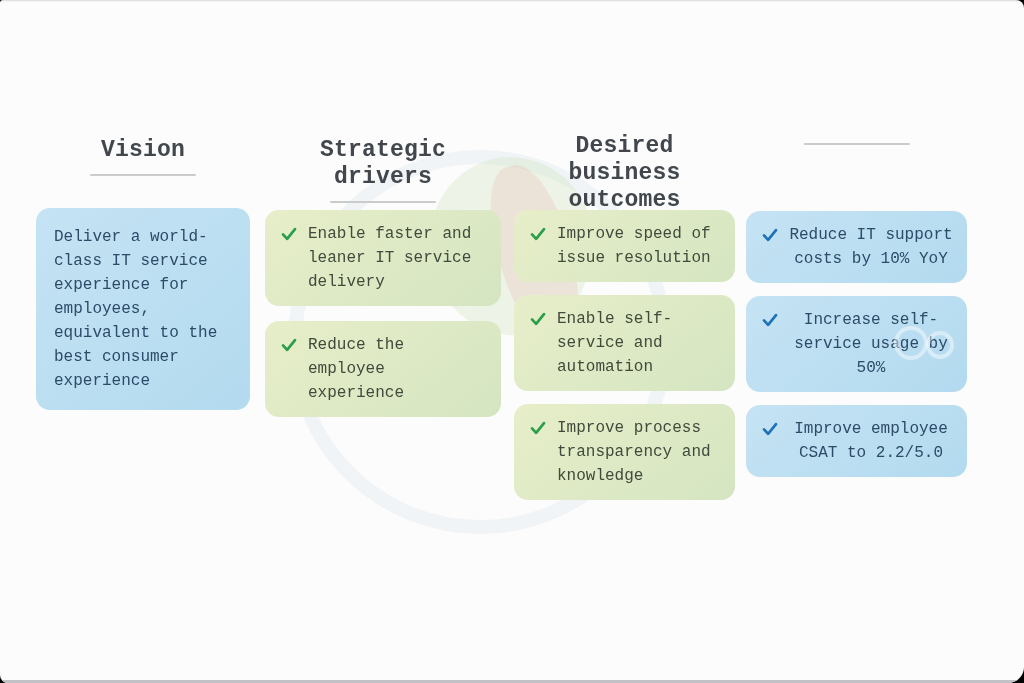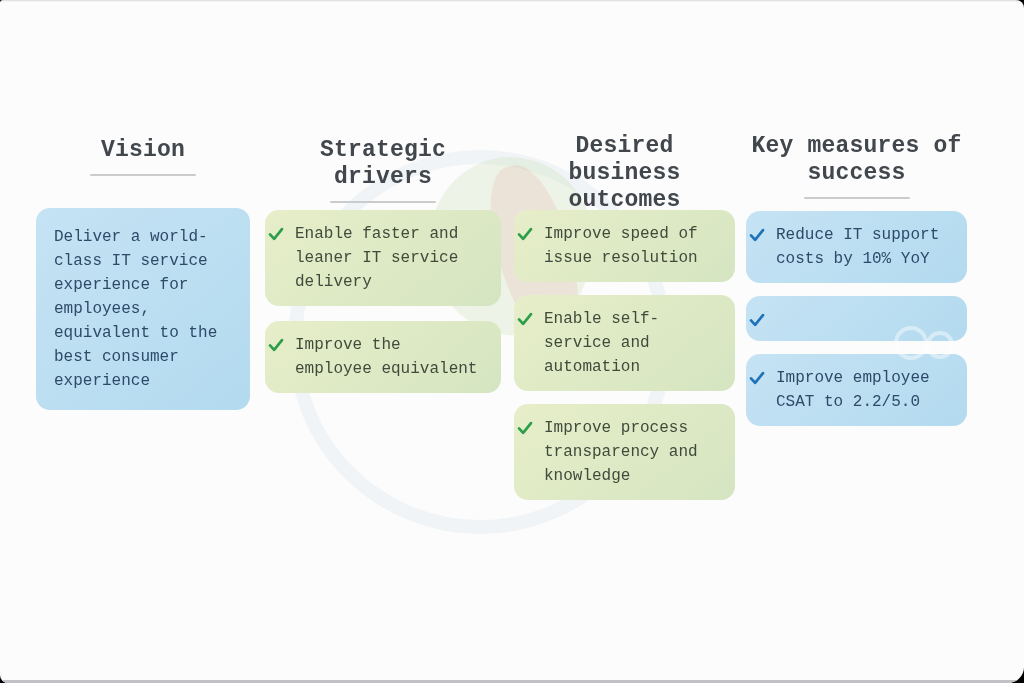--- a/index.html
+++ b/index.html
@@ -39,24 +39,24 @@
   .h-two{top:133px;}
   .col-title{margin:0;font-size:23px;line-height:27px;font-weight:700;
     letter-spacing:.2px;color:var(--heading,#42474d);}
   .underline{width:106px;height:2px;background:var(--underline,#cbcbcb);
     margin:10px auto 0;border-radius:1px;}
 
   .cards{position:absolute;left:0;right:0;display:flex;flex-direction:column;gap:13px;}
   .col1 .cards{top:208px;}
   .col2 .cards{top:210px;gap:15px;}
   .col3 .cards{top:210px;}
-  .col4 .cards{top:211px;}
+  .col4 .cards{top:211px;text-align:center;}
 
   .card{border-radius:14px;display:flex;gap:10px;
-    padding:12px 14px 12px 2px;font-size:16px;line-height:24px;}
+    padding:12px 14px 12px 15px;font-size:16px;line-height:24px;}
   .card.green{background:linear-gradient(140deg,var(--green-a,#e7eec9),var(--green-b,#d5e5c1));
     color:var(--green-text,#414b3c);}
   .card.blue{background:linear-gradient(140deg,var(--blue-a,#c5e3f4),var(--blue-b,#b3daef));
     color:var(--blue-text,#2d4b69);}
   .card.vision{padding:17px 18px;}
   .check{flex:0 0 auto;width:18px;height:18px;margin-top:3px;}
   .check svg{width:18px;height:18px;display:block;}
   .check.green{color:var(--check-green,#2b9e4a);}
   .check.blue{color:var(--check-blue,#1e72b8);}
   .card-text{display:block;}
@@ -98,21 +98,21 @@
             </svg>
         </span>
         <span class="card-text">Enable faster and leaner IT service delivery</span>
       </div>
       <div class="card green">
         <span class="check green">
           <svg viewBox="0 0 24 24">
               <path d="M4 12.5 L9.5 18.5 L20 5.5" fill="none" stroke="currentColor" stroke-width="3.6" stroke-linecap="round" stroke-linejoin="round"></path>
             </svg>
         </span>
-        <span class="card-text">Improve the employee equivalent</span>
+        <span class="card-text">Reduce the employee experience</span>
       </div>
     </div>
   </section>
 
   <section class="col col3">
     <div class="header h-two">
       <h2 class="col-title">Desired business outcomes</h2>
       <div class="underline"></div>
     </div>
     <div class="cards">
@@ -138,38 +138,38 @@
               <path d="M4 12.5 L9.5 18.5 L20 5.5" fill="none" stroke="currentColor" stroke-width="3.6" stroke-linecap="round" stroke-linejoin="round"></path>
             </svg>
         </span>
         <span class="card-text">Improve process transparency and knowledge</span>
       </div>
     </div>
   </section>
 
   <section class="col col4">
     <div class="header h-two">
-      <h2 class="col-title">Key measures of success</h2>
       <div class="underline"></div>
     </div>
     <div class="cards">
       <div class="card blue">
         <span class="check blue">
           <svg viewBox="0 0 24 24">
               <path d="M4 12.5 L9.5 18.5 L20 5.5" fill="none" stroke="currentColor" stroke-width="3.6" stroke-linecap="round" stroke-linejoin="round"></path>
             </svg>
         </span>
         <span class="card-text">Reduce IT support costs by 10% YoY</span>
       </div>
       <div class="card blue">
         <span class="check blue">
           <svg viewBox="0 0 24 24">
               <path d="M4 12.5 L9.5 18.5 L20 5.5" fill="none" stroke="currentColor" stroke-width="3.6" stroke-linecap="round" stroke-linejoin="round"></path>
             </svg>
         </span>
+        <span class="card-text">Increase self-service usage by 50%</span>
       </div>
       <div class="card blue">
         <span class="check blue">
           <svg viewBox="0 0 24 24">
               <path d="M4 12.5 L9.5 18.5 L20 5.5" fill="none" stroke="currentColor" stroke-width="3.6" stroke-linecap="round" stroke-linejoin="round"></path>
             </svg>
         </span>
         <span class="card-text">Improve employee CSAT to 2.2/5.0</span>
       </div>
     </div>

